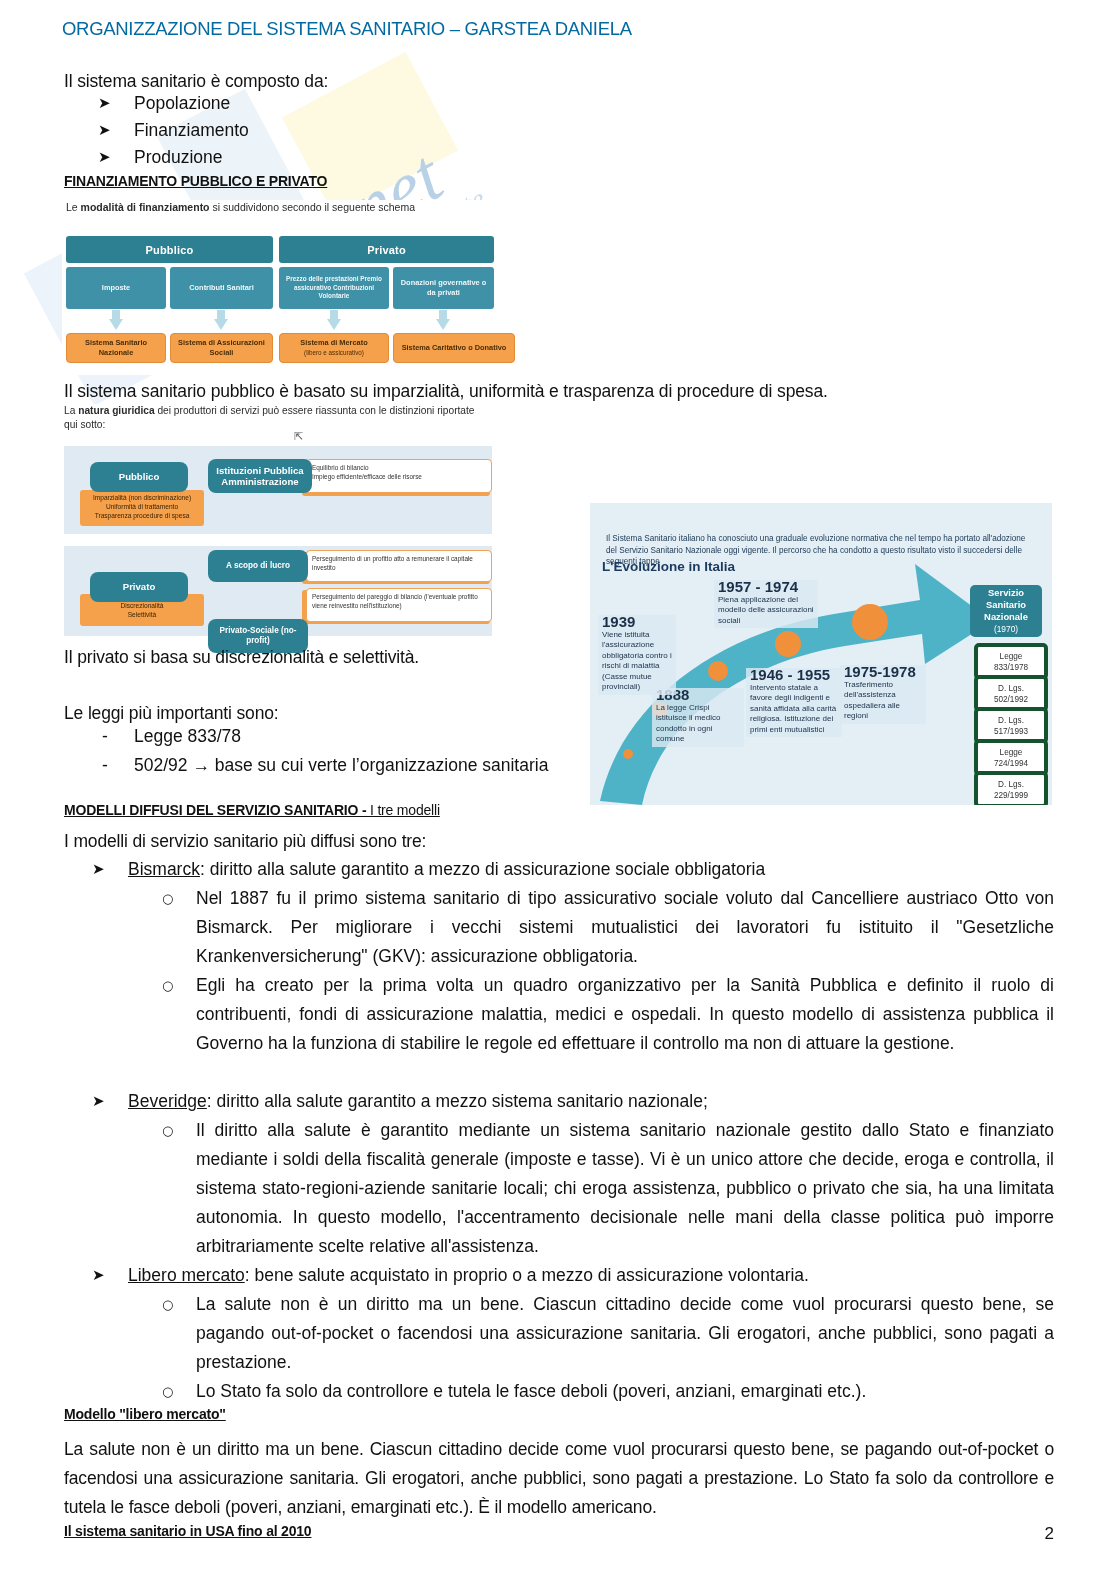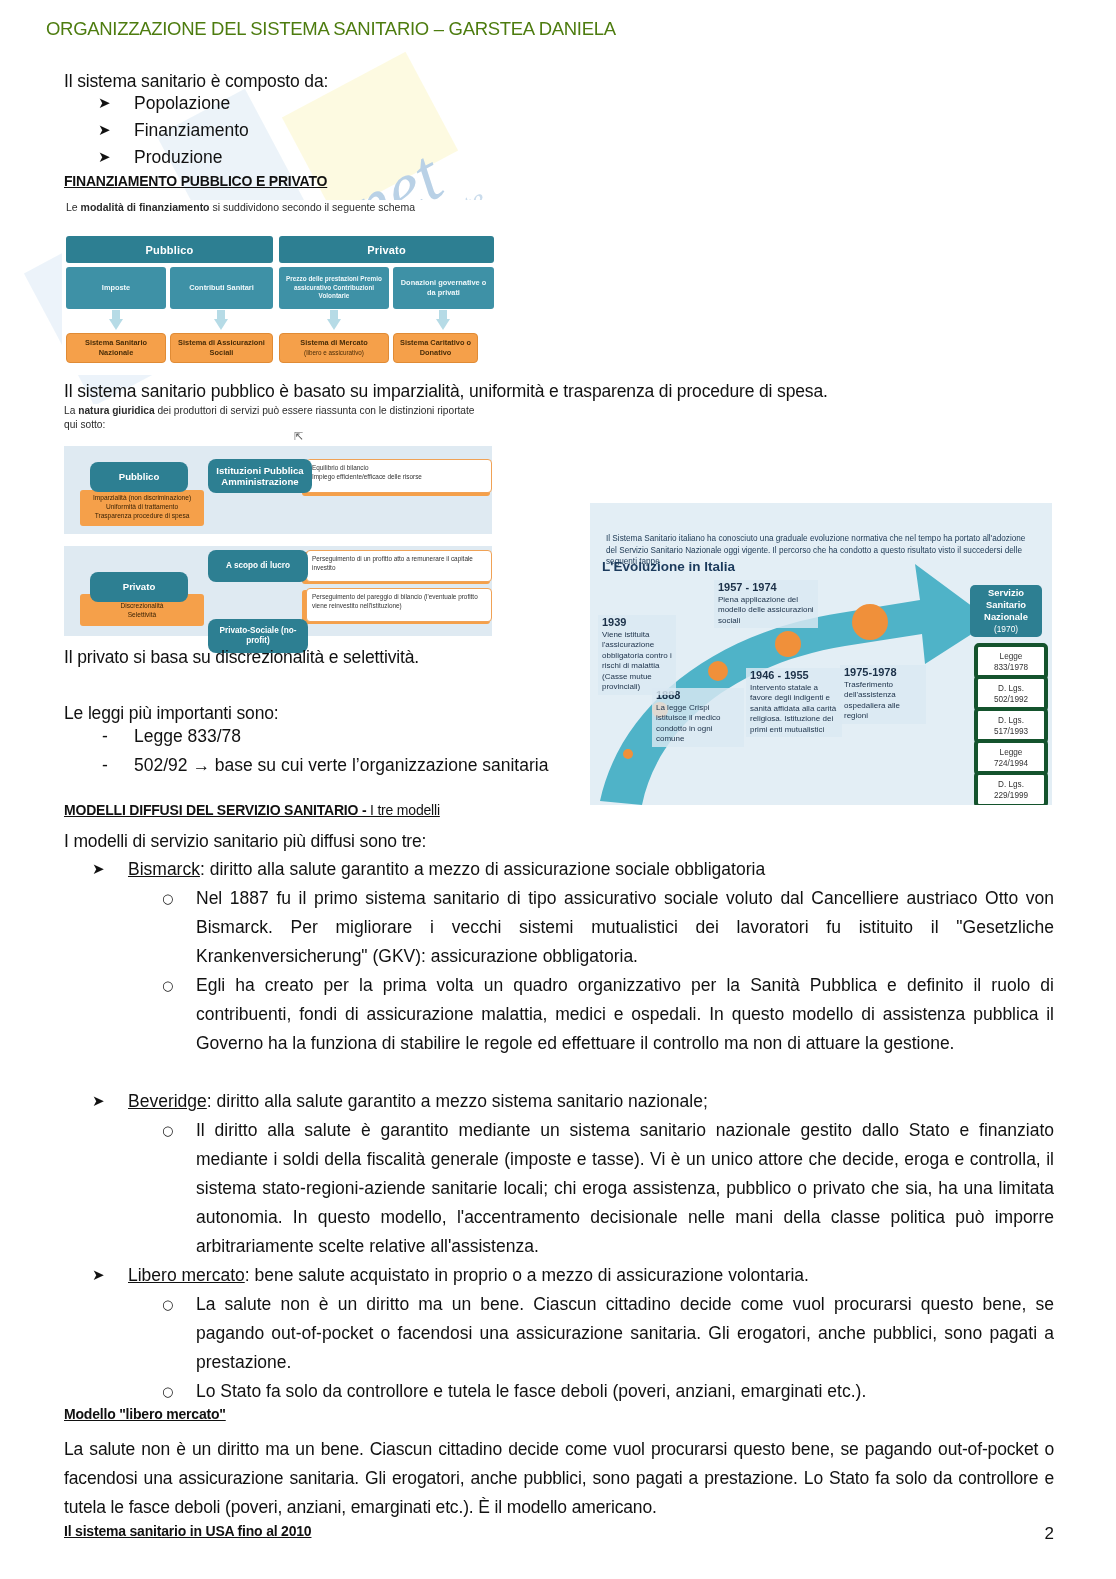--- a/index.html
+++ b/index.html
@@ -79,26 +79,26 @@
 
   
   .content {
     position: relative;
     z-index: 2;
     padding: 0;
   }
 
   .doc-header {
     position: absolute;
-    left: 46px;
+    left: 62px;
     top: 18px;
     font-size: 18.5px;
     letter-spacing: -.3px;
     font-family: "Liberation Sans", sans-serif;
-    color: #4d7c0f;
+    color: #0369a1;
   }
 
   .body-text {
     position: absolute;
     font-size: 17.5px;
     line-height: 27px;
     color: #111;
     letter-spacing: -.15px;
   }
 
@@ -373,21 +373,21 @@
     position: absolute;
     background: rgba(219,233,243,.82);
     color: #1b3048;
     font-size: 8px;
     line-height: 10.5px;
     padding: 2px 4px;
     box-sizing: border-box;
   }
   .evo-stage .yr {
     font-weight: bold;
-    font-size: 11px;
+    font-size: 15px;
     display: block;
     margin-bottom: 2px;
   }
   .ssn-box {
     position: absolute;
     left: 380px; top: 82px;
     width: 72px; height: 52px;
     background: #2d7f92;
     border-radius: 5px;
     color: #ffffff;
@@ -528,21 +528,21 @@
         <div class="orange-box" style="left:0px; top:97px; width:100px; height:30px;">
           <span>Sistema Sanitario Nazionale</span>
         </div>
         <div class="orange-box" style="left:104px; top:97px; width:103px; height:30px;">
           <span>Sistema di Assicurazioni Sociali</span>
         </div>
         <div class="orange-box" style="left:213px; top:97px; width:110px; height:30px; flex-direction:column;">
           <span>Sistema di Mercato</span>
           <span class="sub">(libero e assicurativo)</span>
         </div>
-        <div class="orange-box" style="left:327px; top:97px; width:85px; height:30px;justify-content:center;">
+        <div class="orange-box" style="left:327px; top:97px; width:122px; height:30px;justify-content:center;">
           <span>Sistema Caritativo o Donativo</span>
         </div>
       </div>
     </div>
 
     <div class="body-text para-pub">Il sistema sanitario pubblico è basato su imparzialità, uniformità e trasparenza di procedure di spesa.</div>
 
     <div class="slide-nat">
       <div class="slide-sub">
         <span>La </span><b>natura giuridica</b><span> dei produttori di servizi  può essere riassunta con le distinzioni riportate qui sotto:</span>

